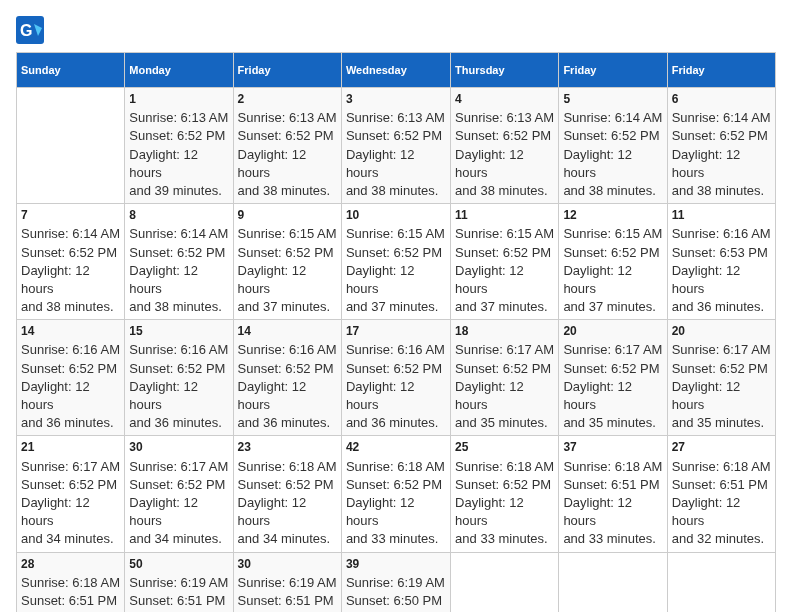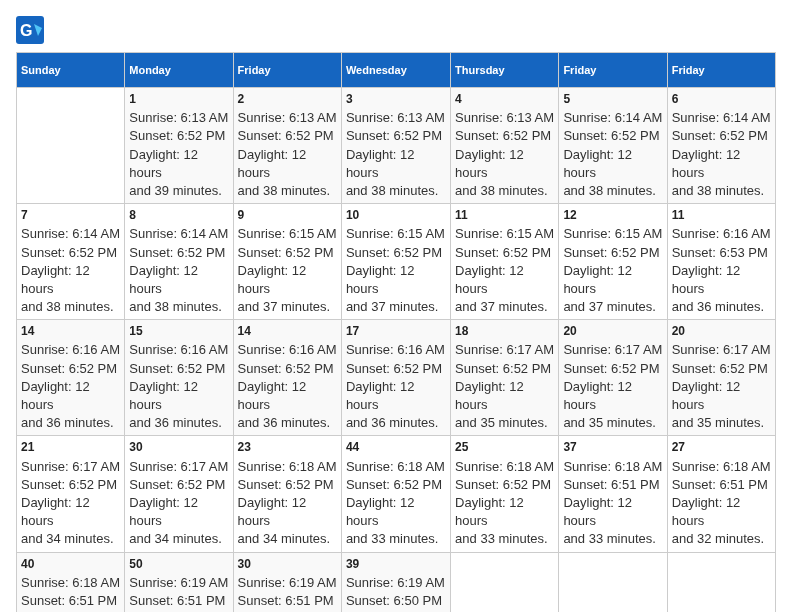--- a/index.html
+++ b/index.html
@@ -295,21 +295,21 @@
 and 34 minutes.</div>
           </td>
           <td>
             <span class="day-number">23</span>
             <div class="day-info" style="white-space: pre-line;">Sunrise: 6:18 AM
 Sunset: 6:52 PM
 Daylight: 12 hours
 and 34 minutes.</div>
           </td>
           <td>
-            <span class="day-number">44</span>
+            <span class="day-number">42</span>
             <div class="day-info" style="white-space: pre-line;">Sunrise: 6:18 AM
 Sunset: 6:52 PM
 Daylight: 12 hours
 and 33 minutes.</div>
           </td>
           <td>
             <span class="day-number">25</span>
             <div class="day-info" style="white-space: pre-line;">Sunrise: 6:18 AM
 Sunset: 6:52 PM
 Daylight: 12 hours
@@ -325,21 +325,21 @@
           <td>
             <span class="day-number">27</span>
             <div class="day-info" style="white-space: pre-line;">Sunrise: 6:18 AM
 Sunset: 6:51 PM
 Daylight: 12 hours
 and 32 minutes.</div>
           </td>
         </tr>
         <tr>
           <td>
-            <span class="day-number">40</span>
+            <span class="day-number">28</span>
             <div class="day-info" style="white-space: pre-line;">Sunrise: 6:18 AM
 Sunset: 6:51 PM
 Daylight: 12 hours
 and 32 minutes.</div>
           </td>
           <td>
             <span class="day-number">50</span>
             <div class="day-info" style="white-space: pre-line;">Sunrise: 6:19 AM
 Sunset: 6:51 PM
 Daylight: 12 hours

